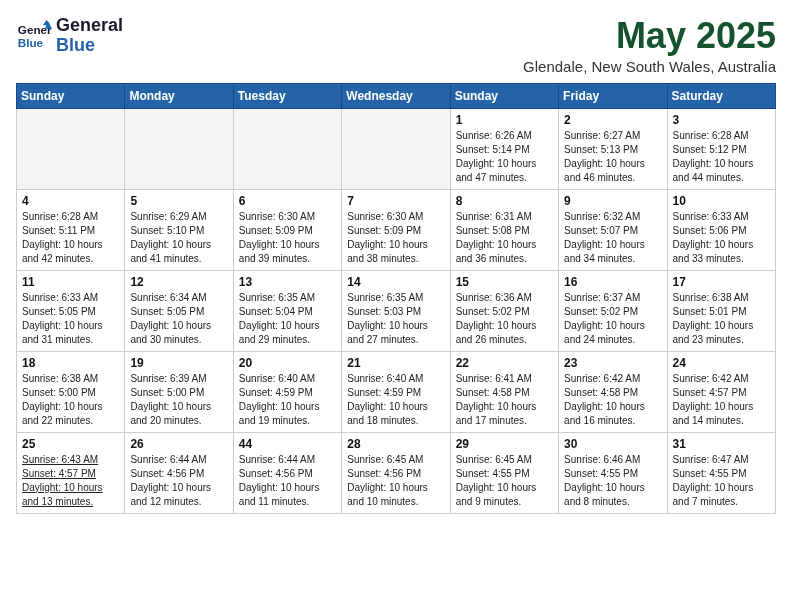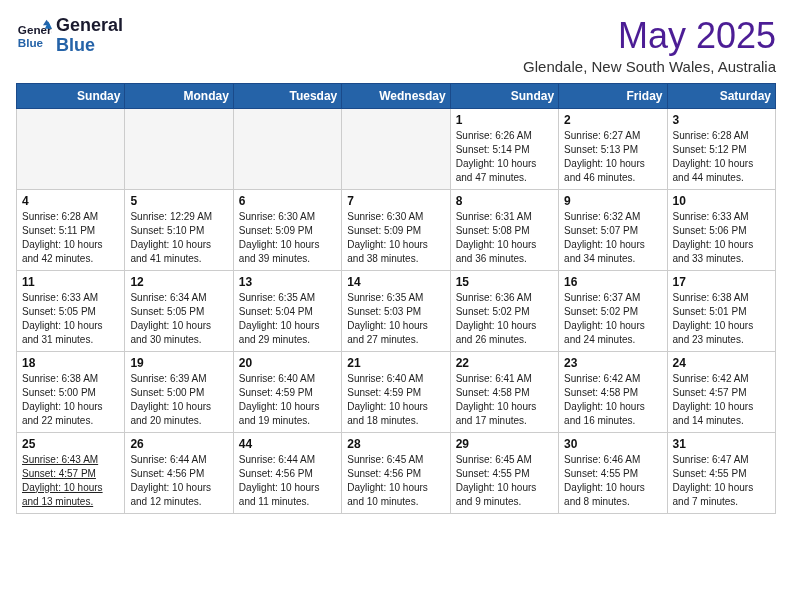--- a/index.html
+++ b/index.html
@@ -30,40 +30,40 @@
     .logo-blue { color: #2563a8; }
     .logo-icon {
       width: 36px;
       height: 36px;
     }
     .title-block {
       text-align: right;
     }
     .month-title {
       font-size: 36px;
-      font-weight: normal;
-      color: #4c1d95;
+      font-weight: bold;
+      color: #14532d;
       line-height: 1.1;
     }
     .subtitle {
       font-size: 15px;
       color: #333;
       margin-top: 2px;
       margin-left: 35px;
     }
     table {
       width: 100%;
       border-collapse: collapse;
       font-size: 10.5px;
     }
     thead tr th {
       background: #2563a8;
       color: #fff;
       padding: 5px 4px;
-      text-align: right;
+      text-align: left;
       font-size: 12px;
       font-weight: bold;
       border: 1px solid #1a4a8a;
     }
     tbody tr td {
       border: 1px solid #ccc;
       vertical-align: top;
       padding: 4px 5px;
       height: 78px;
       width: calc(100% / 7);
@@ -149,21 +149,21 @@
       <tr>
         <td>
           <div class="day-num">4</div>
           <div class="day-info" style="white-space: pre-line;">Sunrise: 6:28 AM
 Sunset: 5:11 PM
 Daylight: 10 hours
 and 42 minutes.</div>
         </td>
         <td>
           <div class="day-num">5</div>
-          <div class="day-info" style="white-space: pre-line;">Sunrise: 12:29 AM
+          <div class="day-info" style="white-space: pre-line;">Sunrise: 6:29 AM
 Sunset: 5:10 PM
 Daylight: 10 hours
 and 41 minutes.</div>
         </td>
         <td>
           <div class="day-num">6</div>
           <div class="day-info" style="white-space: pre-line;">Sunrise: 6:30 AM
 Sunset: 5:09 PM
 Daylight: 10 hours
 and 39 minutes.</div>

